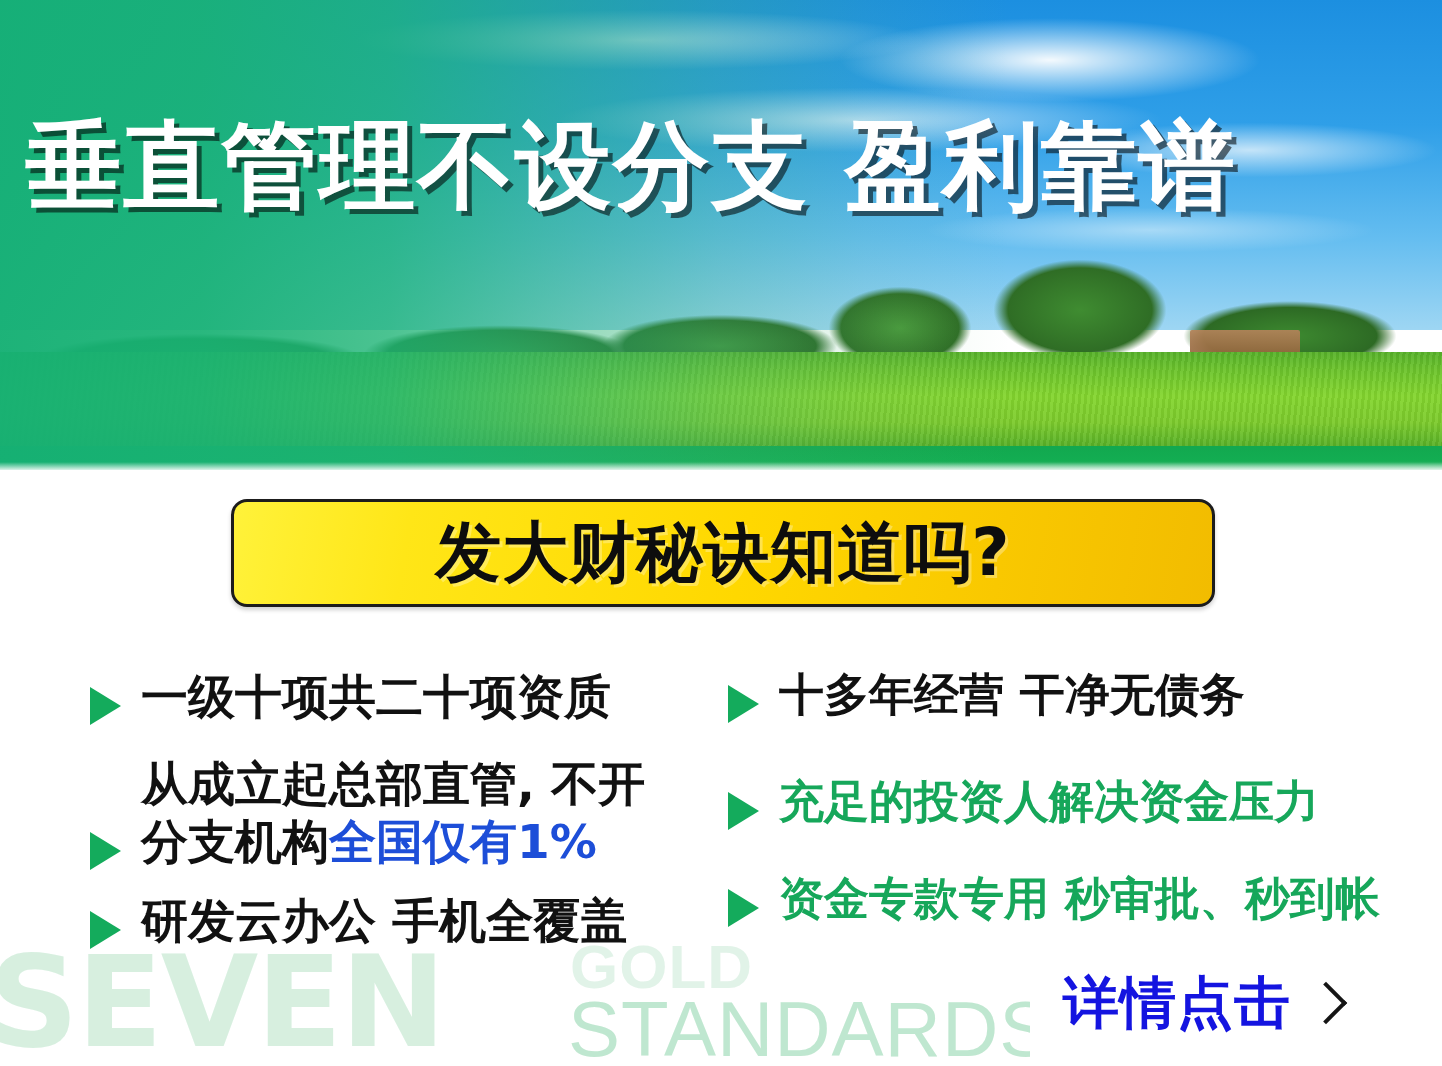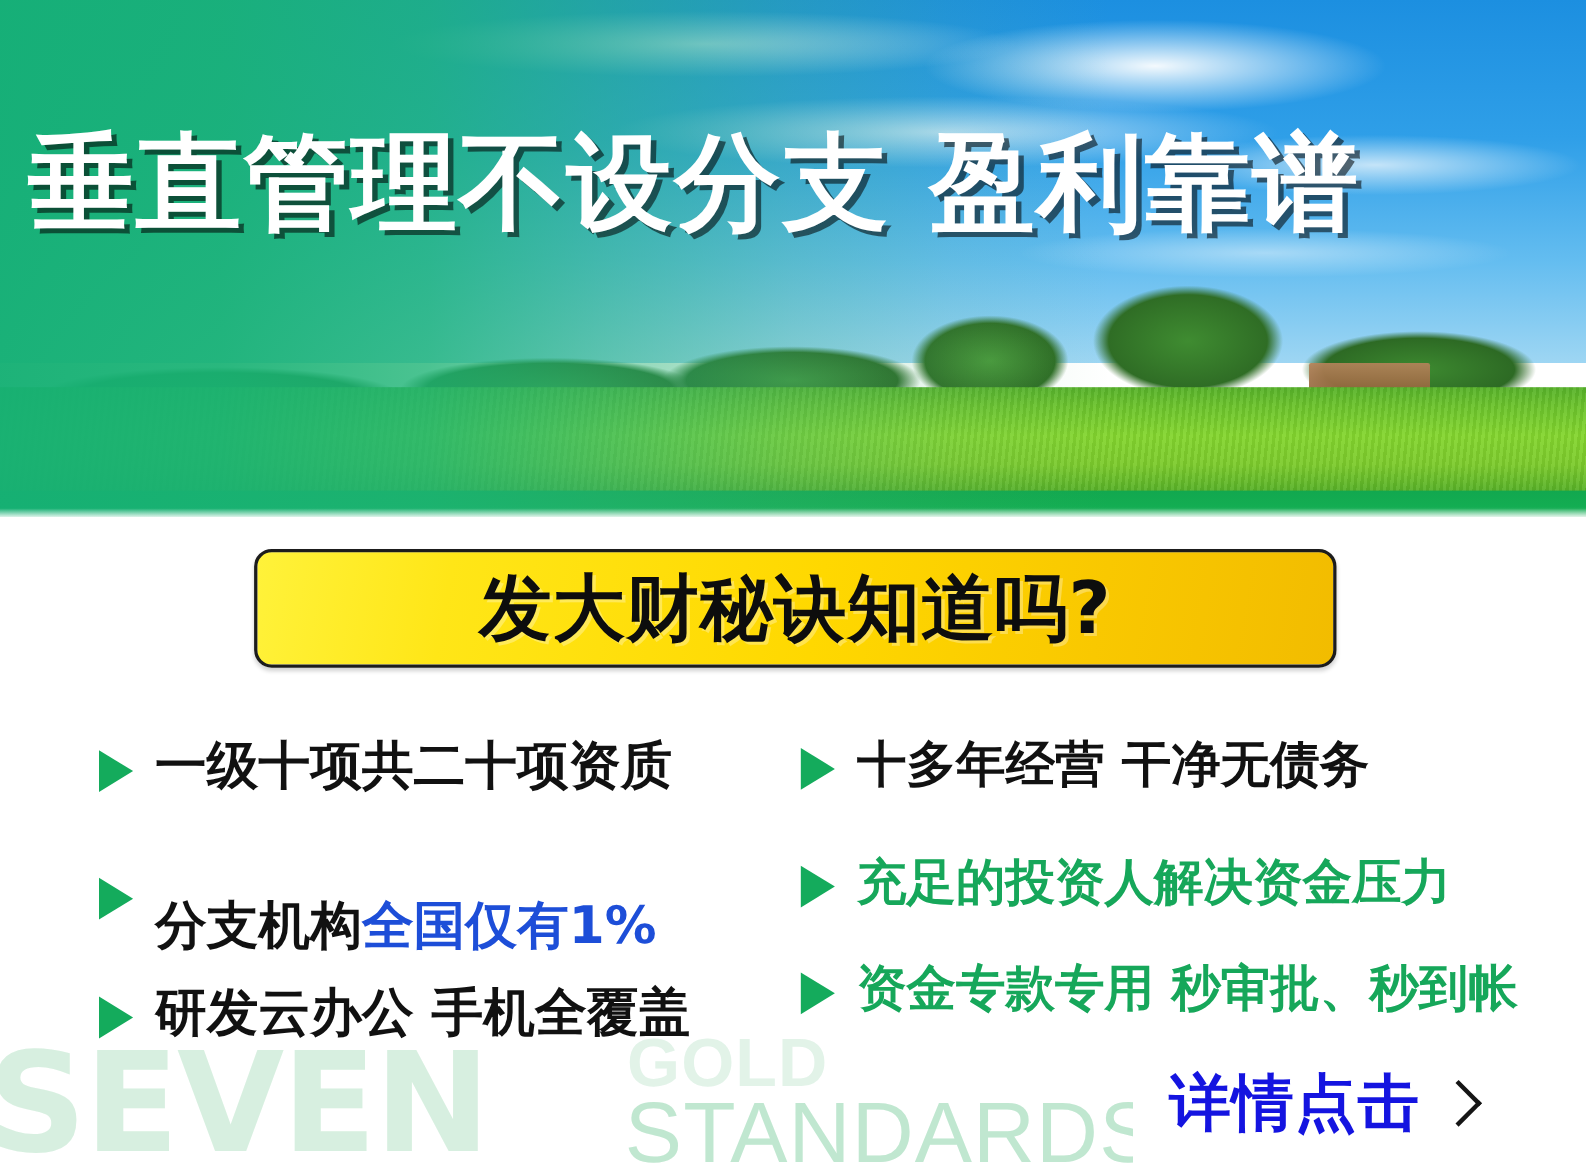--- a/index.html
+++ b/index.html
@@ -163,21 +163,21 @@
     text-shadow:3px 3px 0 rgba(255,255,255,.30);
     white-space:nowrap;
   }
 
   
   .col{position:absolute;}
   #col-left{left:62px;top:668px;width:630px;}
   #col-right{left:700px;top:668px;width:700px;}
 
   .feature{
-    display:flex;align-items:center;
+    display:flex;align-items:flex-end;
     margin-bottom:26px;
     padding-left:28px;
   }
   .tri{
     flex:0 0 auto;
     width:0;height:0;
     border-top:19px solid transparent;
     border-bottom:19px solid transparent;
     border-left:31px solid #14ab5c;
     margin-top:8px;margin-right:20px;
@@ -248,21 +248,21 @@
 
   <div class="col" id="col-left">
 
     <div class="feature">
       <span class="tri"></span>
       <span class="ftext">一级十项共二十项资质</span>
     </div>
 
     <div class="feature">
       <span class="tri"></span>
-      <span class="ftext"><br><span>分支机构</span><span class="hl-green">全国仅有1%</span></span>
+      <span class="ftext"><span>从成立起总部直管, 不开</span><br><span>分支机构</span><span class="hl-green">全国仅有1%</span></span>
     </div>
 
     <div class="feature">
       <span class="tri"></span>
       <span class="ftext">研发云办公  手机全覆盖</span>
     </div>
 
   </div>
 
   <div class="col" id="col-right">

